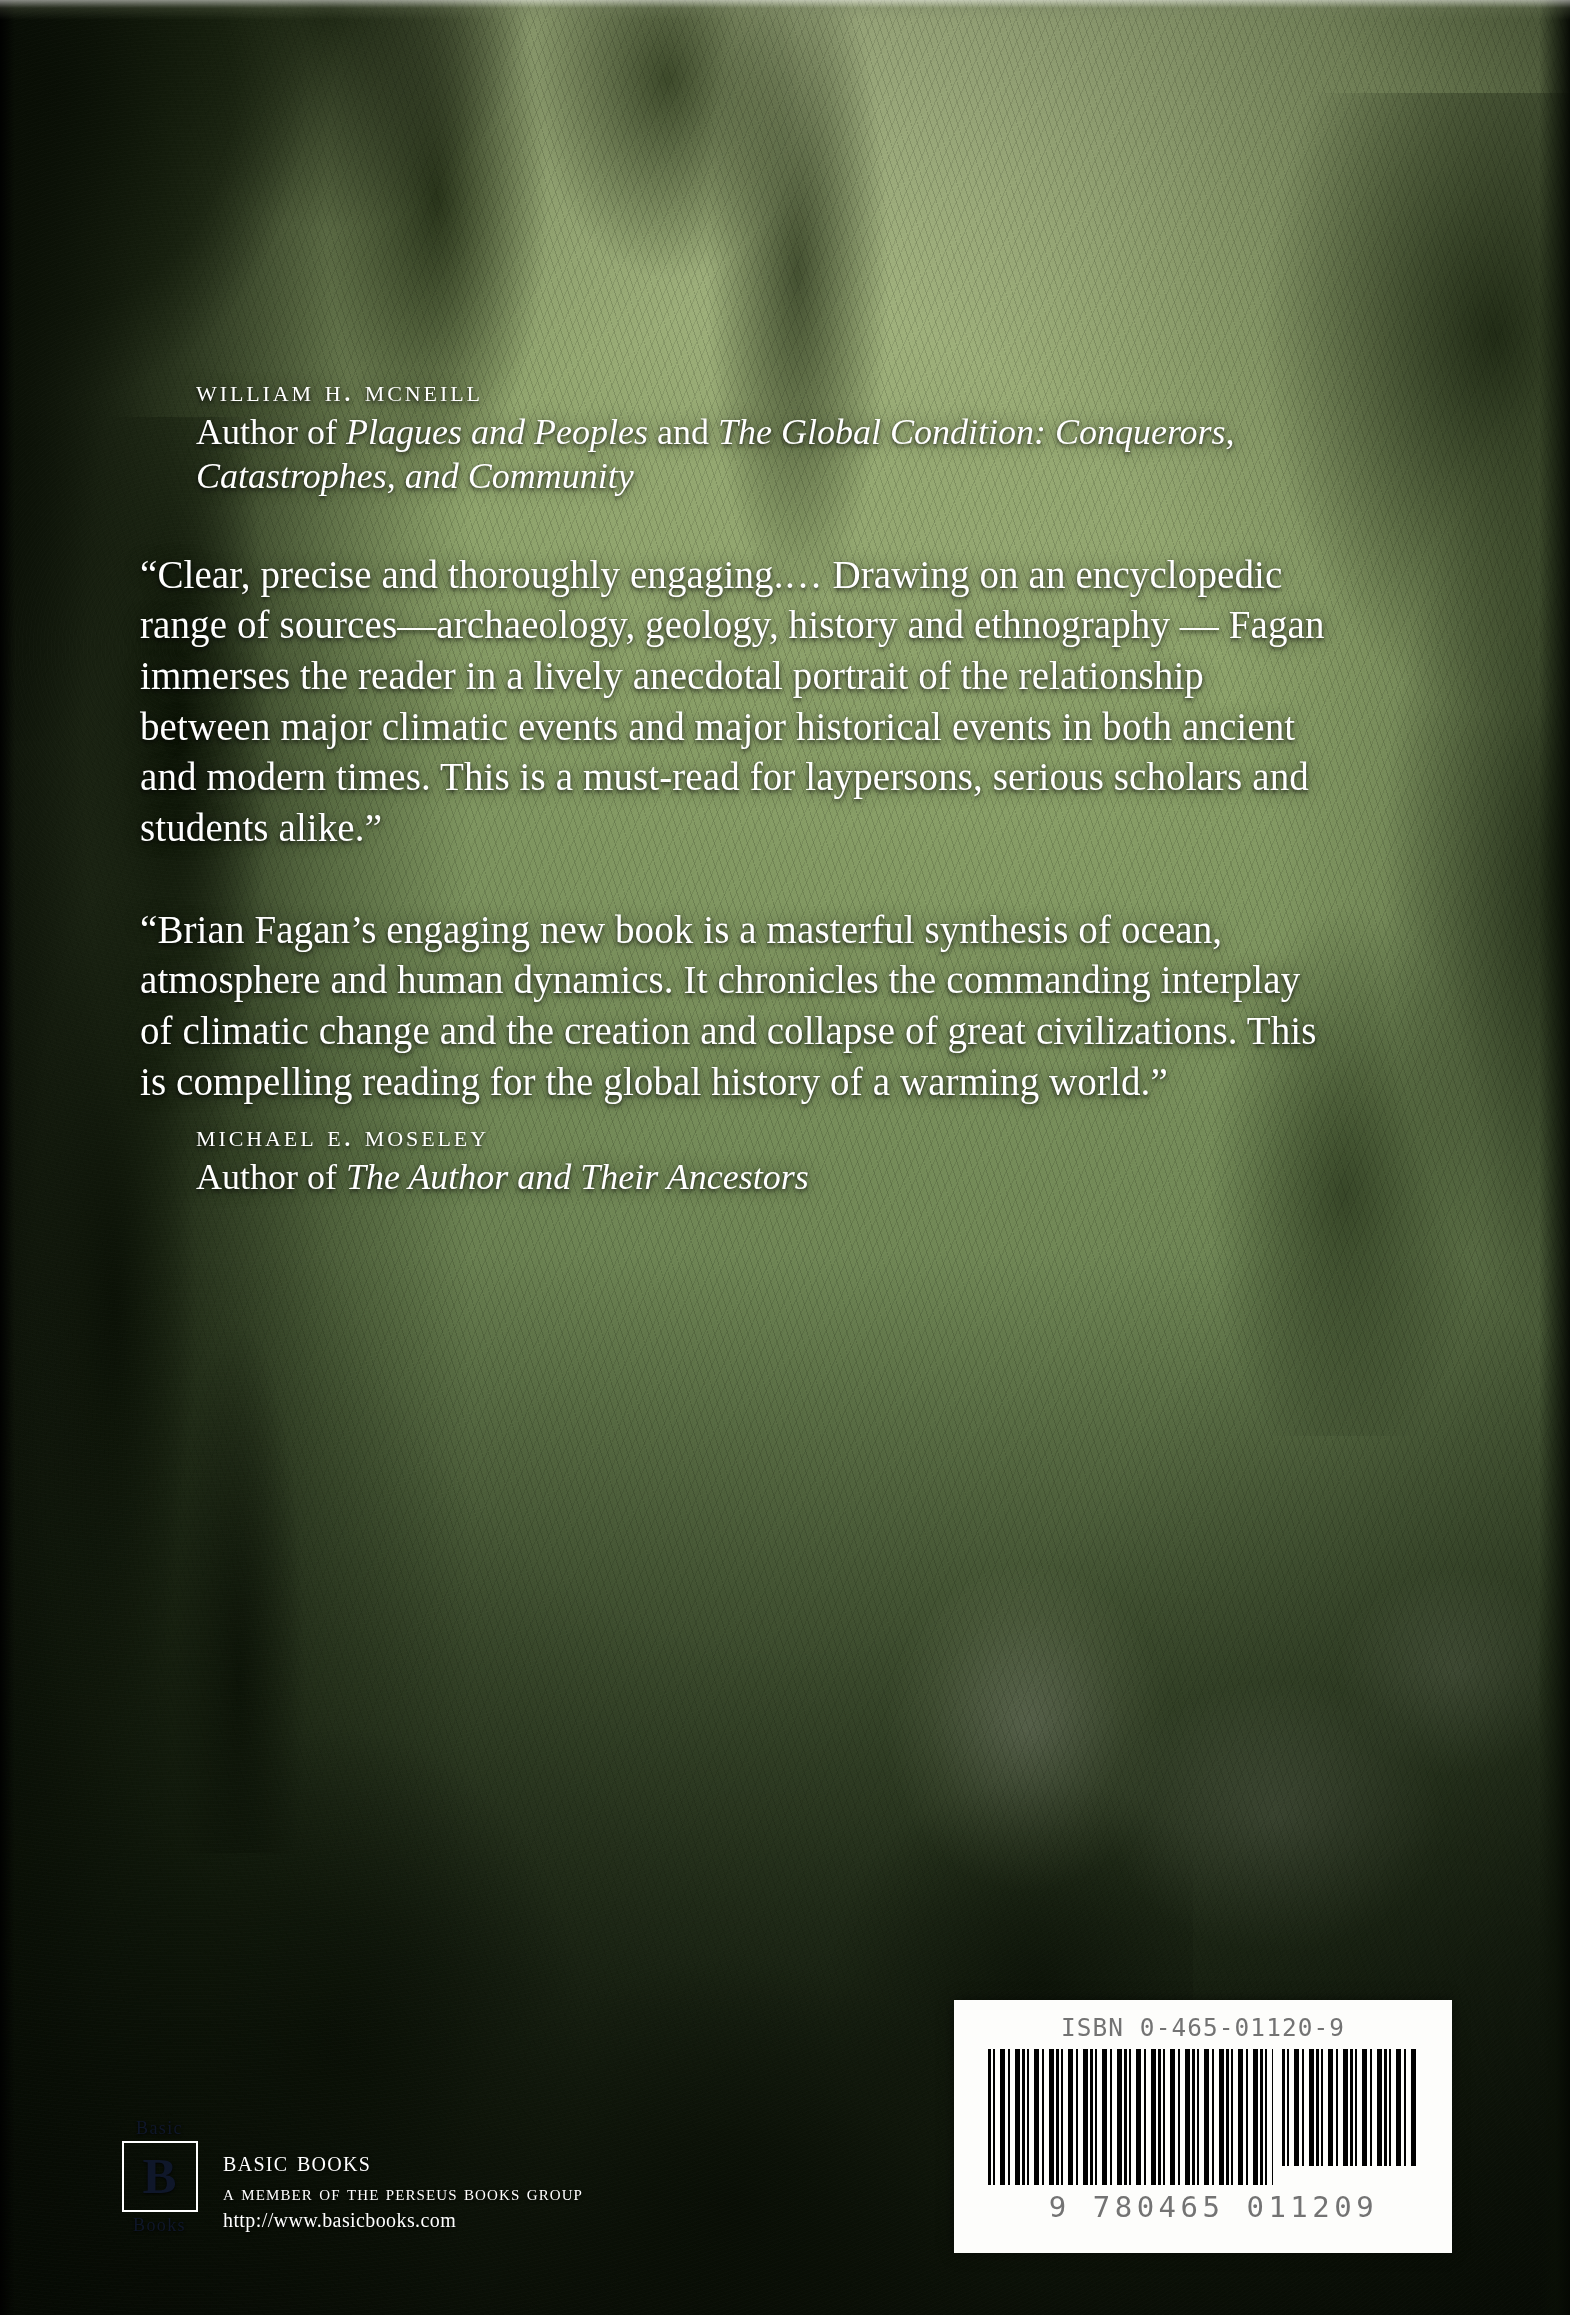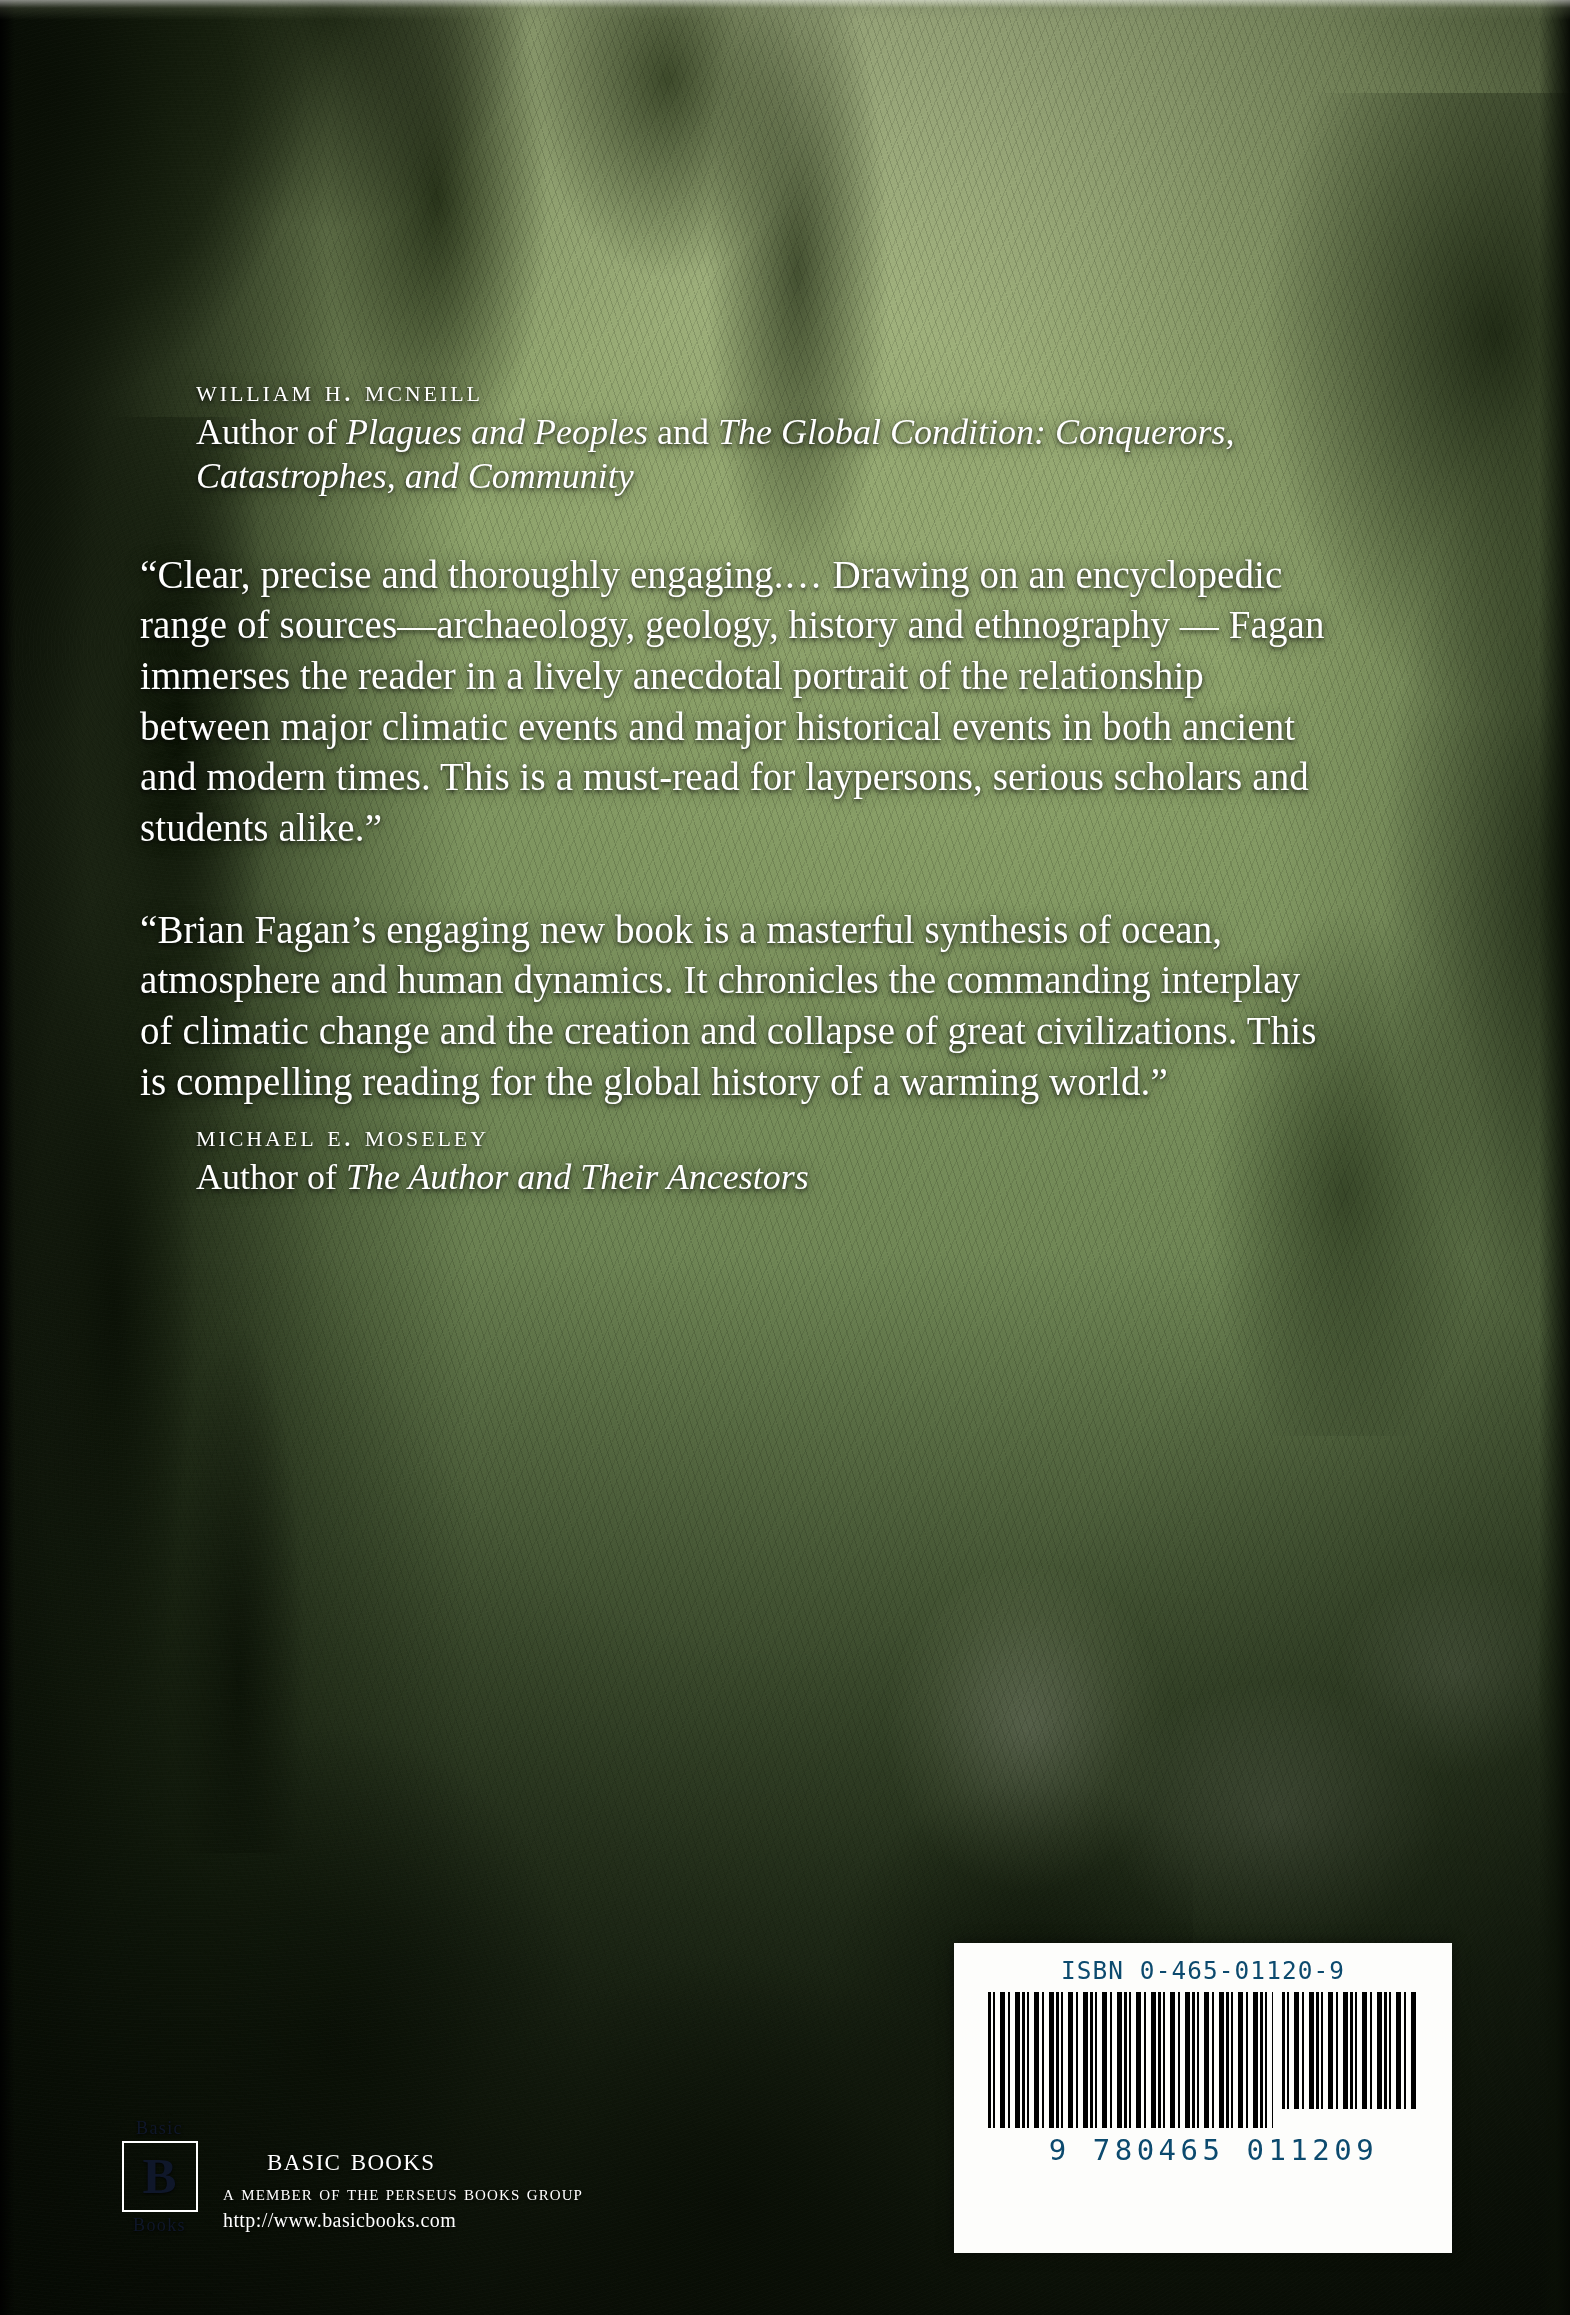--- a/index.html
+++ b/index.html
@@ -200,52 +200,51 @@
     font-size: 51px;
     line-height: 1;
     font-weight: 700;
     font-family: "Liberation Serif", serif;
   }
   .pub-lines {
     padding-bottom: 3.6px;
     text-shadow: 0 0.9px 3.6px rgba(0,0,0,0.85);
   }
   .pub-name {
-    font-size: 33px;
+    font-size: 29px;
     letter-spacing: 1.3px;
     font-variant: small-caps;
     text-transform: lowercase;
     margin-bottom: 2.7px;
-    margin-left: 44px;
   }
   .pub-group {
     font-size: 21px;
     letter-spacing: 1.1px;
     font-variant: small-caps;
     text-transform: lowercase;
     margin-bottom: 3.6px;
   }
   .pub-url {
     font-size: 20px;
     letter-spacing: 0.4px;
   }
 
   
   .barcode-box {
     position: absolute;
     right: 118px;
     bottom: 63px;
     width: 498px;
-    height: 310px;
+    height: 253px;
     background: #fdfdfb;
     z-index: 8;
     box-shadow: 0 0 12.7px rgba(0,0,0,0.5);
     padding: 12.7px 0 0 0;
     box-sizing: border-box;
-    color: #0c4a6e;
+    color: #737373;
   }
   .isbn-text {
     font-family: "DejaVu Sans Mono", monospace;
     font-size: 24.4px;
     letter-spacing: 1.1px;
     text-align: center;
     margin-bottom: 7.2px;
   }
   .bars-wrap {
     position: relative;

